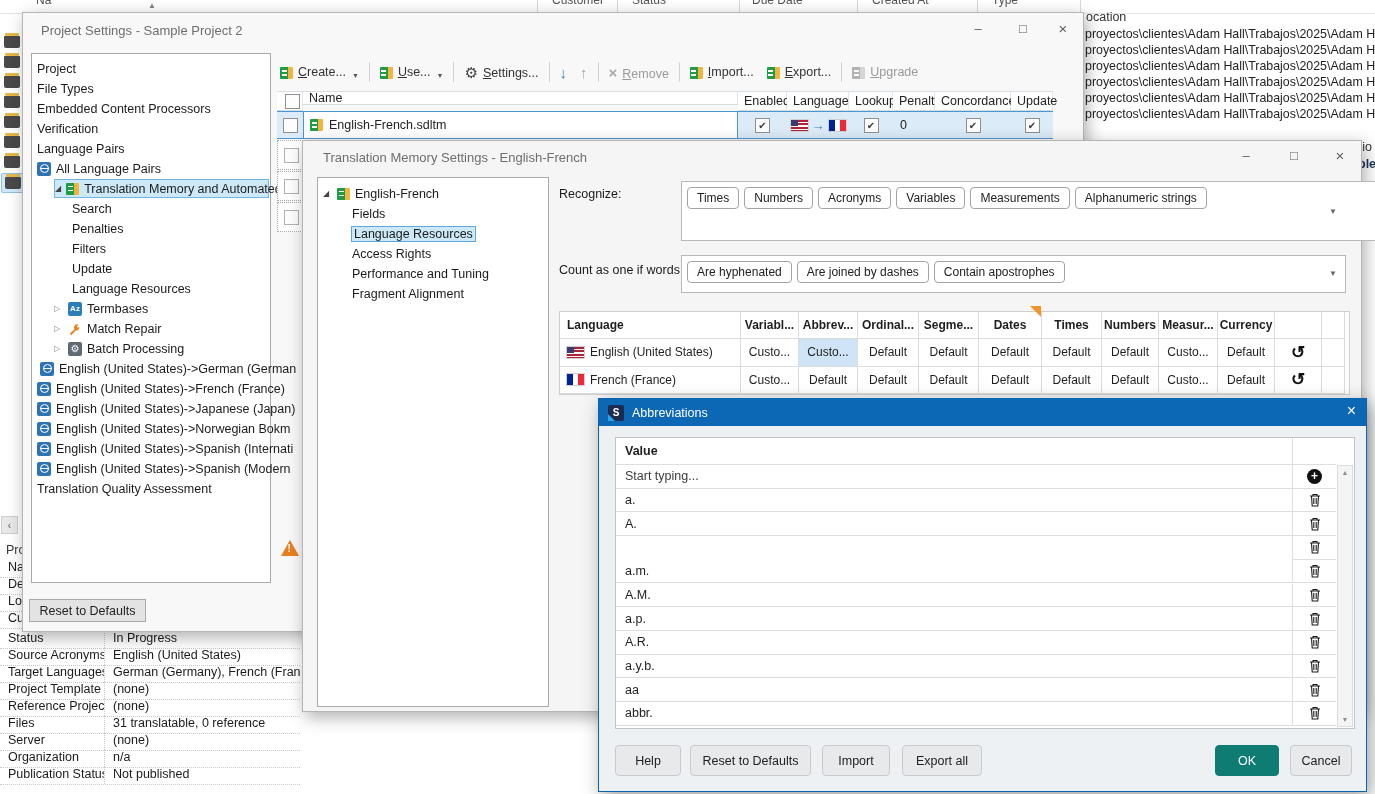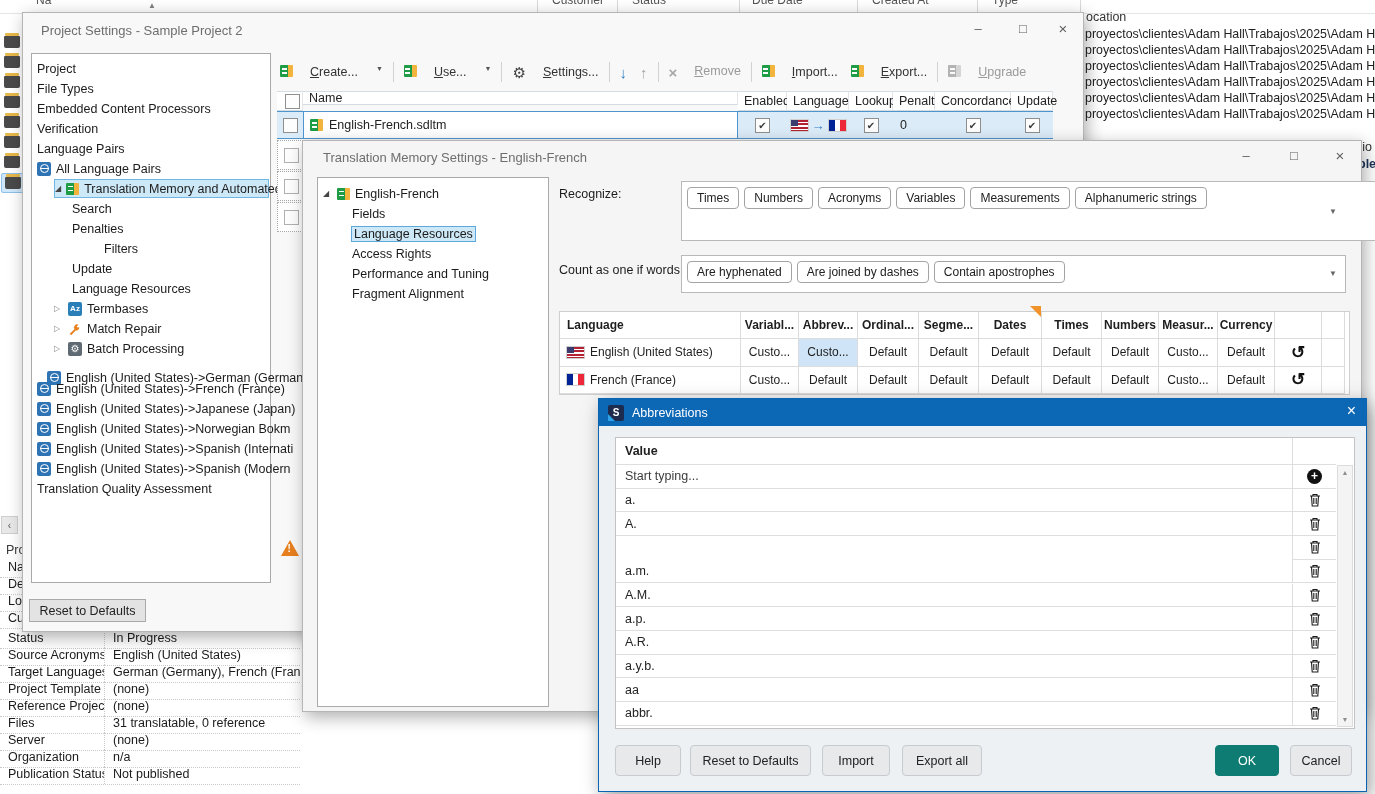--- a/index.html
+++ b/index.html
@@ -45,21 +45,21 @@
   .ic-wrench{flex:0 0 auto;display:block;}
   .gray{filter:grayscale(1);opacity:.55;}
   .flag{width:17px;height:11px;position:relative;display:inline-block;flex:0 0 auto;outline:1px solid #d0d0d0;}
   .flag-us{background:repeating-linear-gradient(180deg,#b22234 0 1.7px,#fff 1.7px 3.4px);}
   .flag-us::after{content:"";position:absolute;left:0;top:0;width:7px;height:6px;background:#3c3b6e;}
   .flag-fr{background:linear-gradient(90deg,#002395 0 34%,#fff 34% 66%,#ed2939 66% 100%);}
   .cb{width:13px;height:13px;border:1px solid #8f8f8f;background:#fdfdfd;display:flex;align-items:center;justify-content:center;
       font-size:10px;color:#3a3a3a;box-sizing:content-box;}
   
   .toolbar{position:absolute;display:flex;align-items:center;gap:7px;height:26px;}
-  .tb-btn{display:flex;align-items:flex-start;gap:17px;color:#333;font-size:12.5px;white-space:nowrap;padding:2px 3px;}
+  .tb-btn{display:flex;align-items:flex-end;gap:5px;color:#333;font-size:12.5px;white-space:nowrap;padding:2px 3px;}
   .tb-btn u{text-decoration:underline;}
   .tb-btn.dis{color:#9a9a9a;}
   .tb-sep{width:1px;height:20px;background:#d2d2d2;}
   .caret{font-size:7px;color:#555;margin-left:1px;}
   
   .grid-cell{position:absolute;box-sizing:border-box;display:flex;align-items:center;font-size:12.5px;color:#222;}
   .hdr{border-top:1px solid #d5dce2;border-bottom:1px solid #d5dce2;border-right:1px solid #e2e6ea;background:#fff;padding-left:6px;}
   .rowsel{background:#dcebf8;border-top:1px solid #4e95d0;border-bottom:1px solid #4e95d0;}
   .empty-row{position:absolute;background:#fff;border:1px dotted #a9a9a9;box-sizing:border-box;}
   .warn-tri{position:absolute;width:0;height:0;border-left:9px solid transparent;border-right:9px solid transparent;
@@ -240,21 +240,21 @@
           <span class="expander">◢</span>
           <span class="ic-tm"></span>
           <span class="tlabel">Translation Memory and Automated Tr</span>
         </div>
         <div class="trow" style="top: 145px; left: 40px; right: 1px;">
           <span class="tlabel">Search</span>
         </div>
         <div class="trow" style="top: 165px; left: 40px; right: 1px;">
           <span class="tlabel">Penalties</span>
         </div>
-        <div class="trow" style="top: 185px; left: 40px; right: 1px; margin-left: 32px;">
+        <div class="trow" style="top: 185px; left: 40px; right: 1px;">
           <span class="tlabel">Filters</span>
         </div>
         <div class="trow" style="top: 205px; left: 40px; right: 1px;">
           <span class="tlabel">Update</span>
         </div>
         <div class="trow" style="top: 225px; left: 40px; right: 1px;">
           <span class="tlabel">Language Resources</span>
         </div>
         <div class="trow" style="top: 245px; left: 22px; right: 1px;">
           <span class="expander col">▷</span>
@@ -266,21 +266,21 @@
           <svg viewBox="0 0 16 16" width="14" height="14" class="ic-wrench">
             <path d="M2 13.5 L7.3 8.2 A3.6 3.6 0 0 1 12 3.1 L10 5.1 L10.9 6.4 L12.9 5.9 A3.6 3.6 0 0 1 8.8 9.7 L3.6 15 Z" fill="#e8821e"></path>
           </svg>
           <span class="tlabel">Match Repair</span>
         </div>
         <div class="trow" style="top: 285px; left: 22px; right: 1px;">
           <span class="expander col">▷</span>
           <span class="ic-batch">⚙</span>
           <span class="tlabel">Batch Processing</span>
         </div>
-        <div class="trow" style="top: 305px; left: 15px; right: 1px; margin-top: 9px;">
+        <div class="trow" style="top: 305px; left: 8px; right: 1px;">
           <span class="ic-globe"></span>
           <span class="tlabel">English (United States)-&gt;German (German</span>
         </div>
         <div class="trow" style="top: 325px; left: 5px; right: 1px;">
           <span class="ic-globe"></span>
           <span class="tlabel">English (United States)-&gt;French (France)</span>
         </div>
         <div class="trow" style="top: 345px; left: 5px; right: 1px;">
           <span class="ic-globe"></span>
           <span class="tlabel">English (United States)-&gt;Japanese (Japan)</span>

